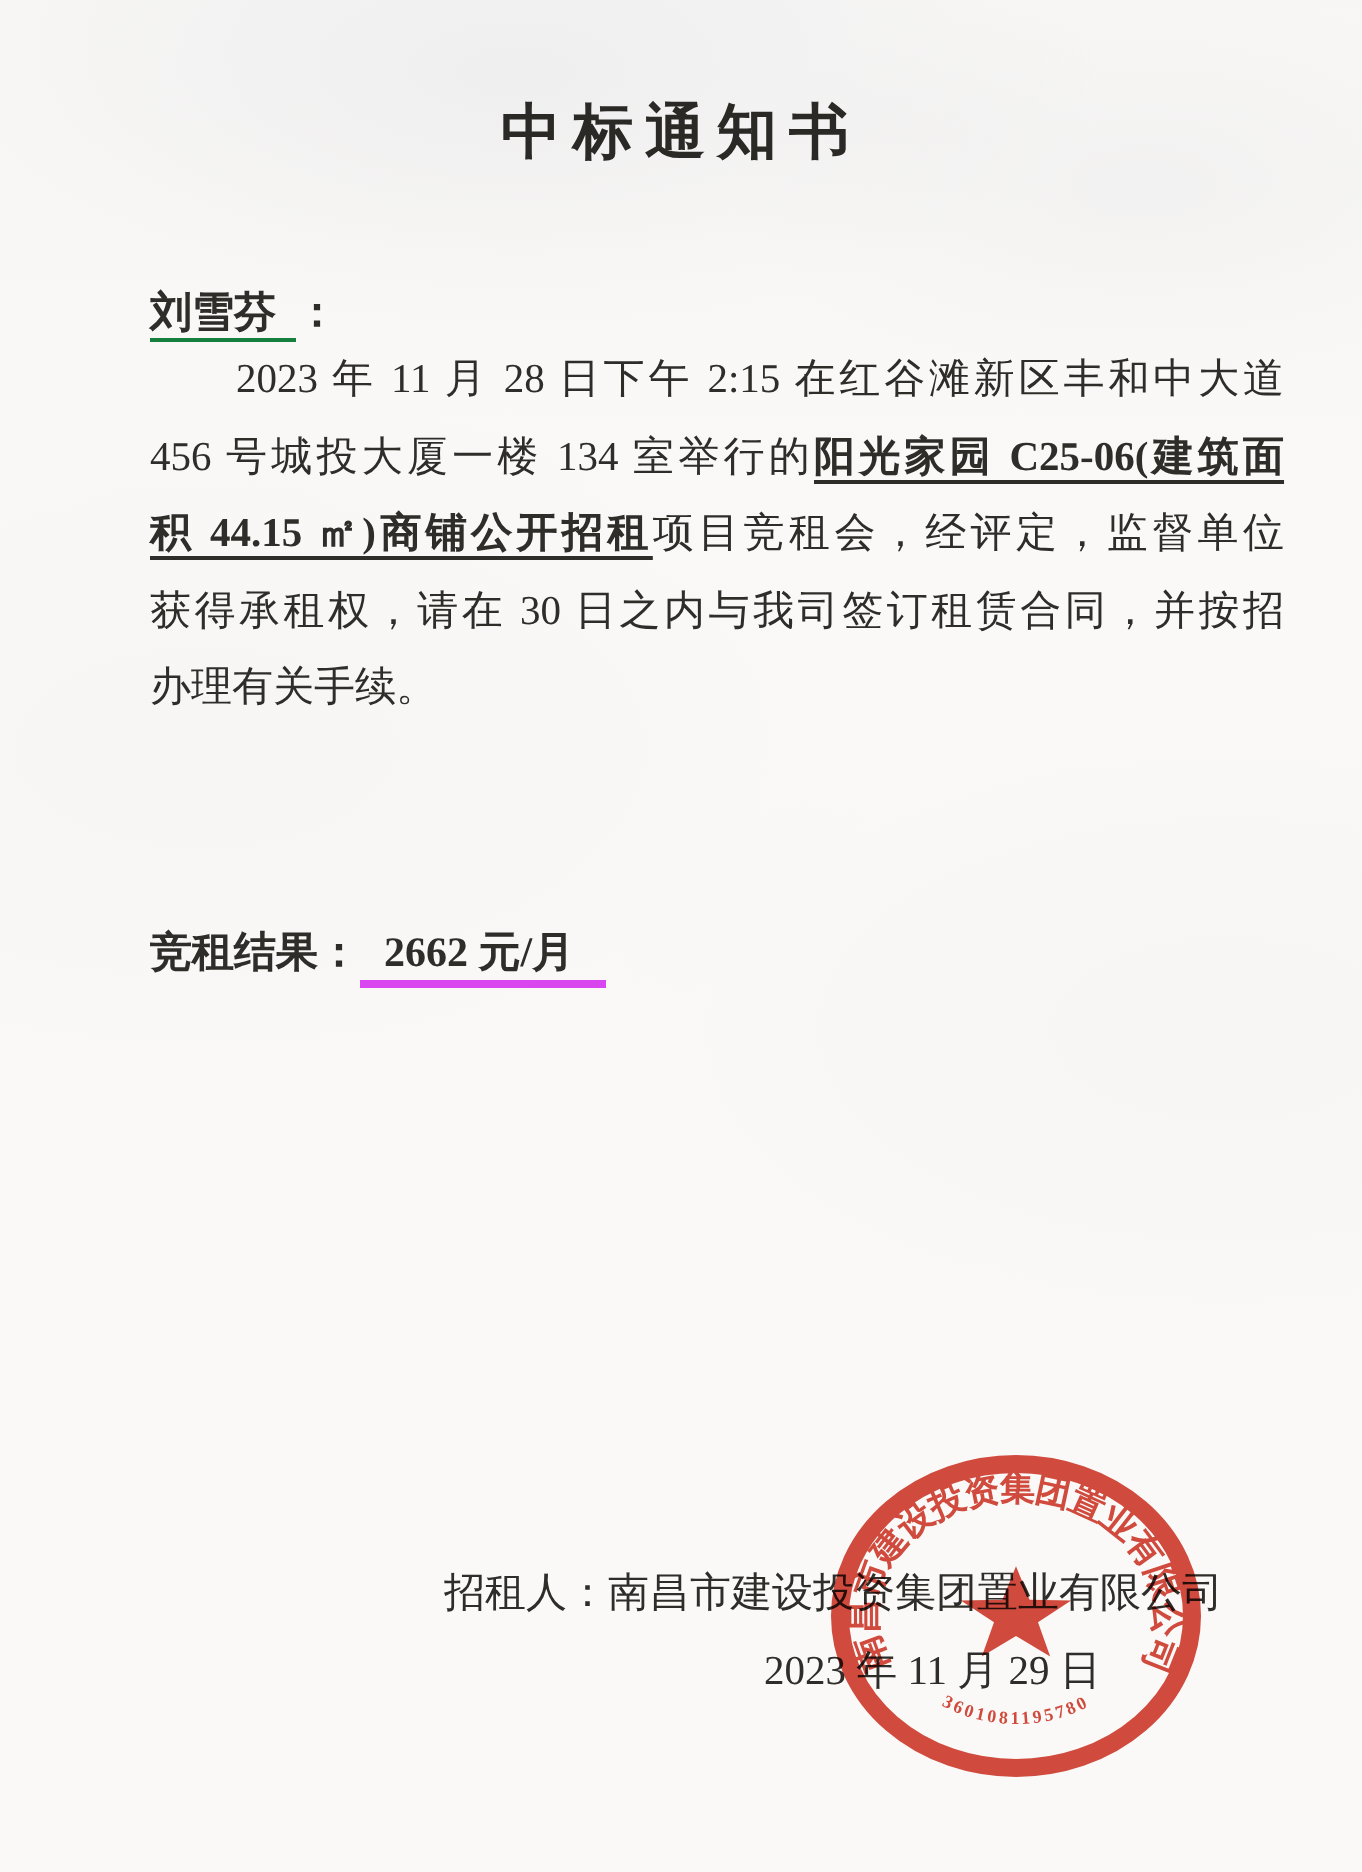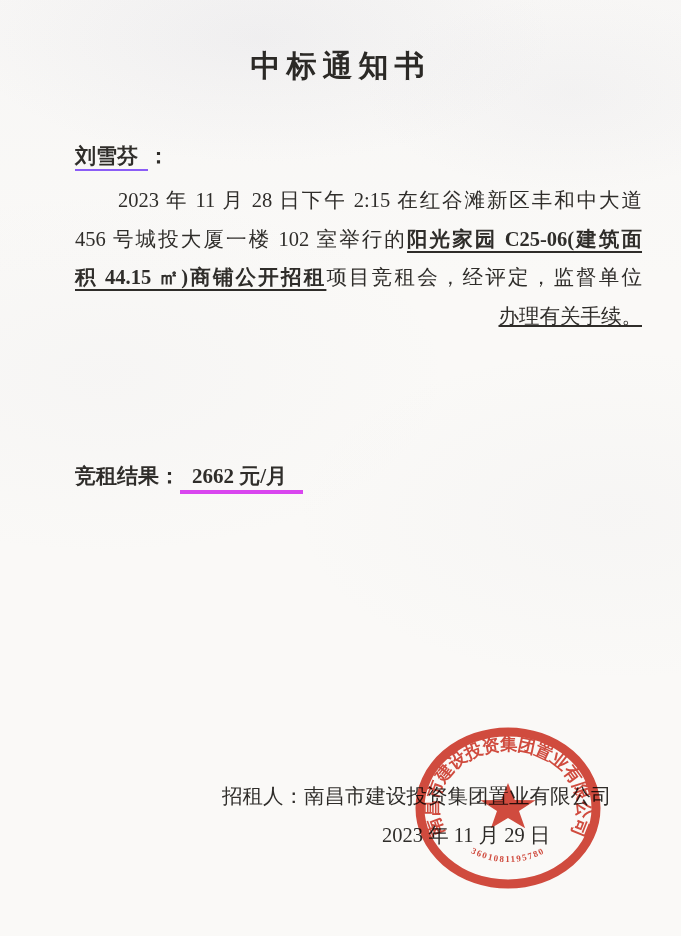--- a/index.html
+++ b/index.html
@@ -17,26 +17,26 @@
       radial-gradient(ellipse 500px 260px at 15% 40%, rgba(180,180,195,0.05), transparent 70%),
       radial-gradient(ellipse 460px 240px at 90% 55%, rgba(180,180,195,0.05), transparent 70%),
       linear-gradient(180deg, rgba(205,205,218,0.06), rgba(255,255,255,0) 30%);
   }
   .title {
     position:absolute; top:46px; left:0; width:100%; margin:0;
     text-align:center; font-size:30px; font-weight:700; letter-spacing:6px;
     color:#2b2926;
   }
   .salutation { position:absolute; left:75px; top:142px; font-size:21px; font-weight:700; }
-  .u-name { border-bottom:2px solid #8b5cf6; padding:0 10px 1px 0; }
+  .u-name { border-bottom:2px solid #15803d; padding:0 10px 1px 0; }
   .para { position:absolute; left:75px; width:567px; font-size:20.5px; }
-  .p1 { top:181px; line-height:38.6px; }
+  .p1 { top:171px; line-height:38.6px; }
   .p2 { top:541px; line-height:38.8px; }
   .jline { text-align:justify; text-align-last:justify; white-space:nowrap; }
-  .line  { text-align:right; white-space:nowrap;text-decoration:underline; }
+  .line  { text-align:left; white-space:nowrap; }
   .indent { padding-left:43px; }
   .indent.jline { text-indent:0; }
   .em {
     font-weight:700;
     text-decoration:underline; text-decoration-thickness:2px; text-underline-offset:5px;margin-top:38px;
   }
   .result { position:absolute; left:75px; top:462px; font-size:21px; }
   .b { font-weight:700; }
   .uval { border-bottom:4px solid #d946ef; padding:0 16px 2px 12px; }
   .sign1 { position:absolute; left:222px; top:782px; font-size:20.5px; white-space:nowrap; }
@@ -54,22 +54,23 @@
   <div class="texture"></div>
 
   <h1 class="title">中标通知书</h1>
 
   <div class="salutation">
     <span class="u-name">刘雪芬</span><span>：</span>
   </div>
 
   <div class="para p1">
     <div class="jline indent"><span>2023 年 11 月 28 日下午 2:15 在红谷滩新区丰和中大道</span></div>
-    <div class="jline"><span>456 号城投大厦一楼 102 室举行的</span><span class="em">阳光家园 C25-06(建筑面</span></div>
+    <div class="jline"><span>456 号城投大厦一楼 134 室举行的</span><span class="em">阳光家园 C25-06(建筑面</span></div>
     <div class="jline"><span class="em">积 44.15 ㎡)商铺公开招租</span><span>项目竞租会，经评定，监督单位</span></div>
+    <div class="jline"><span>获得承租权，请在 30 日之内与我司签订租赁合同，并按招</span></div>
     <div class="line"><span>办理有关手续。</span></div>
   </div>
 
   <div class="result">
     <span class="b">竞租结果：</span><span class="b uval">2662 元/月</span>
   </div>
 
 
   <div class="sign1">招租人：南昌市建设投资集团置业有限公司</div>
   <div class="sign2">2023 年 11 月 29 日</div>

